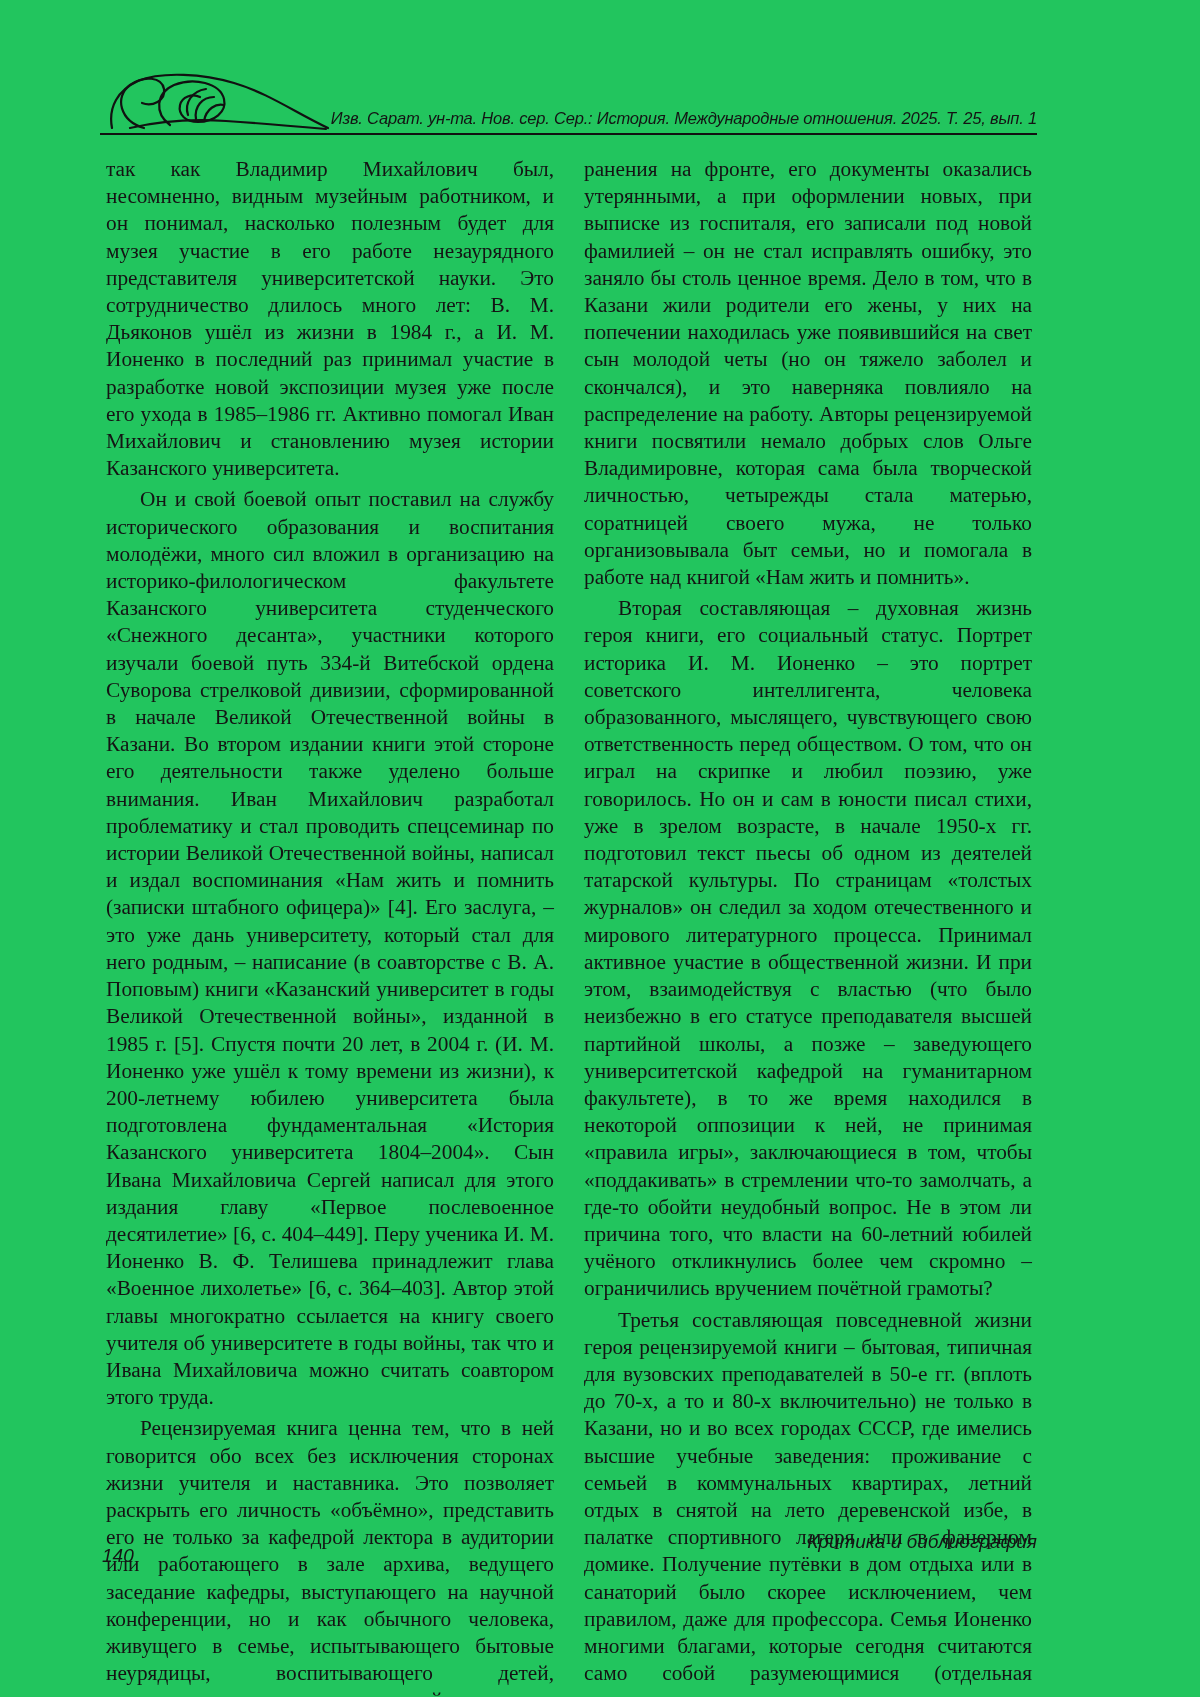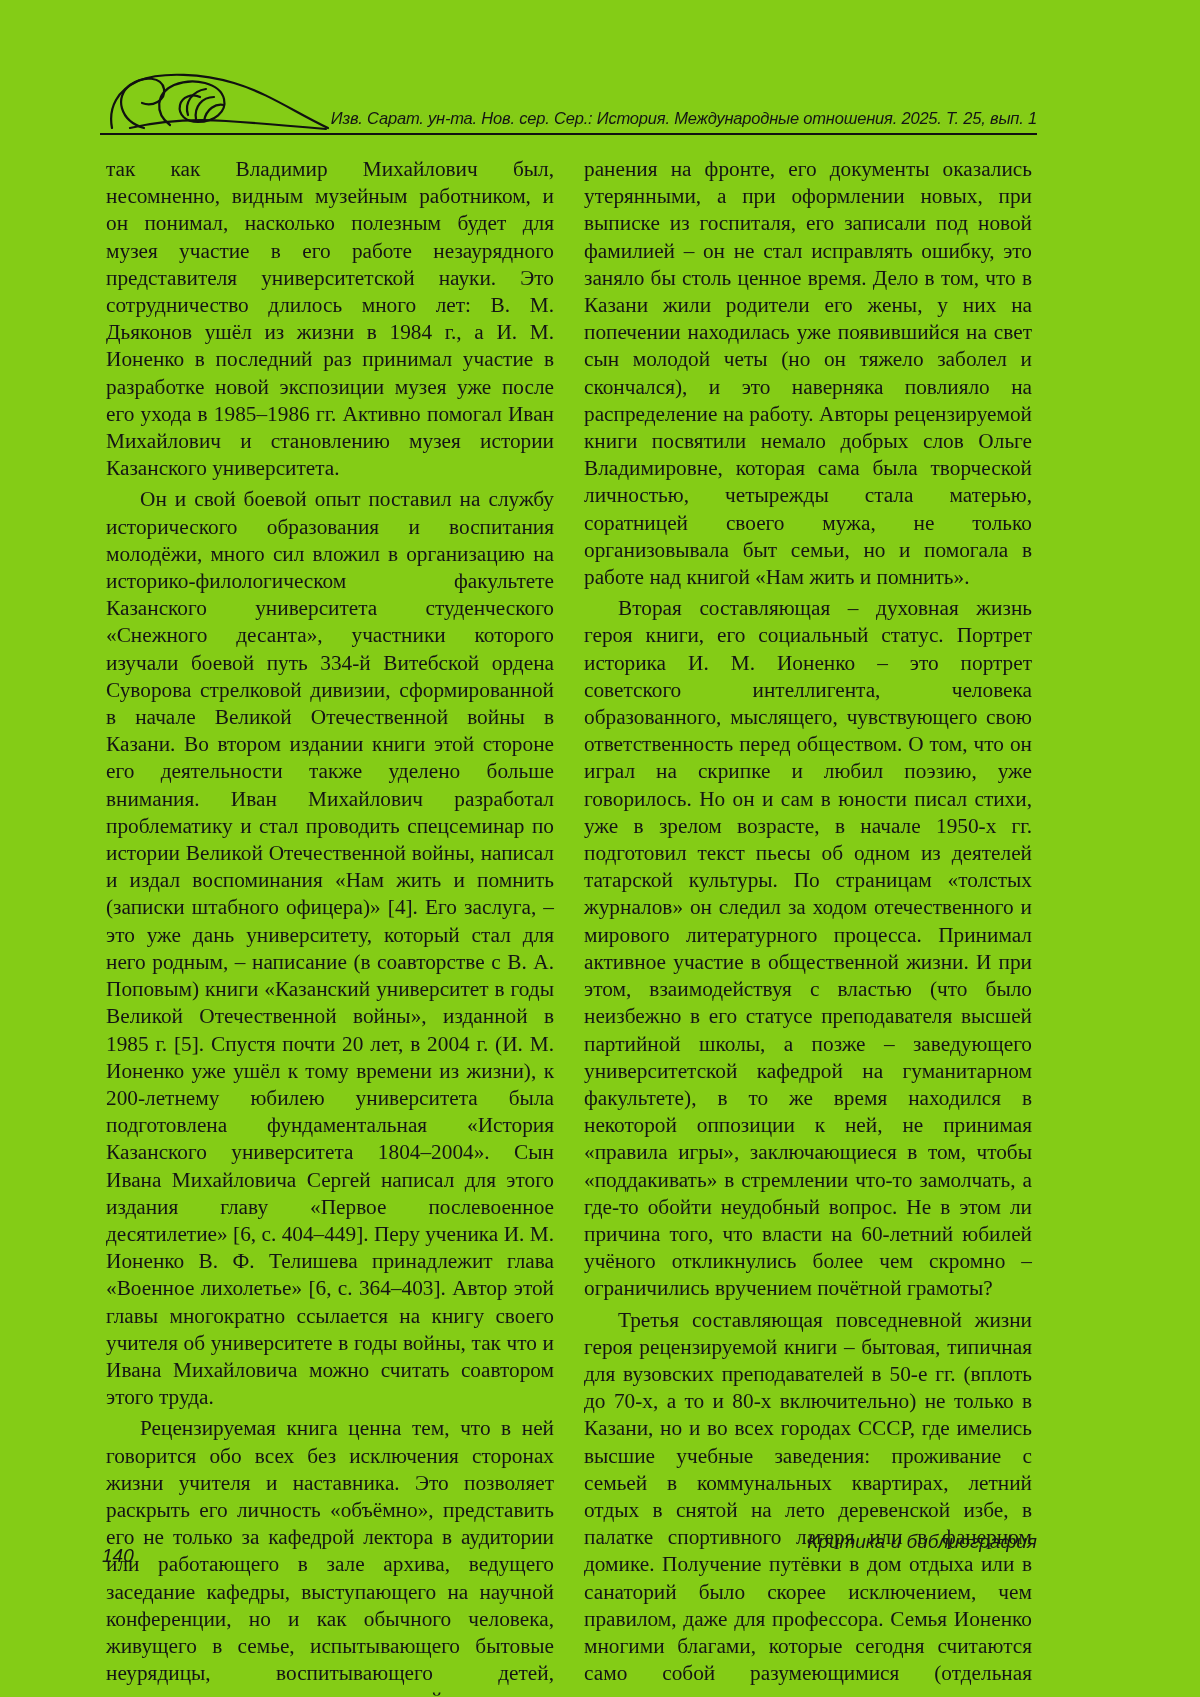--- a/index.html
+++ b/index.html
@@ -4,21 +4,21 @@
 <style>
   html, body {
     margin: 0;
     padding: 0;
     background: #ffffff;
   }
   .page {
     position: relative;
     width: 1200px;
     height: 1697px;
-    background: #84cc16;
+    background: #22c55e;
     color: #141414;
     font-family: "Liberation Serif", serif;
     overflow: hidden;
   }
   
   .header {
     position: absolute;
     left: 100px;
     top: 68px;
     width: 937px;

